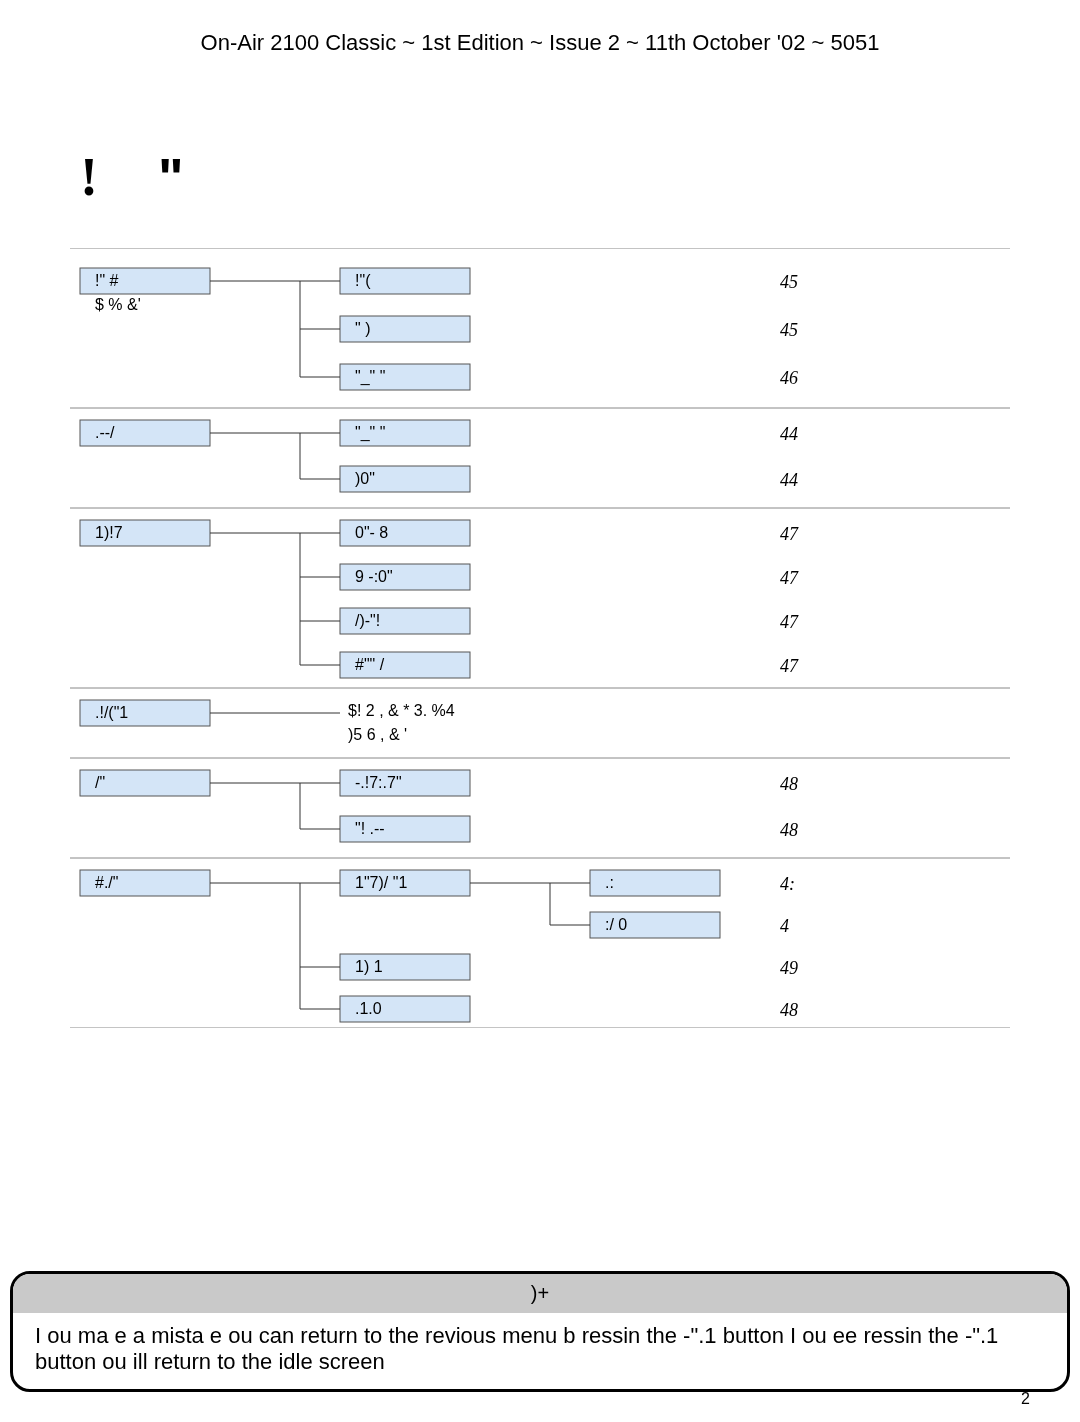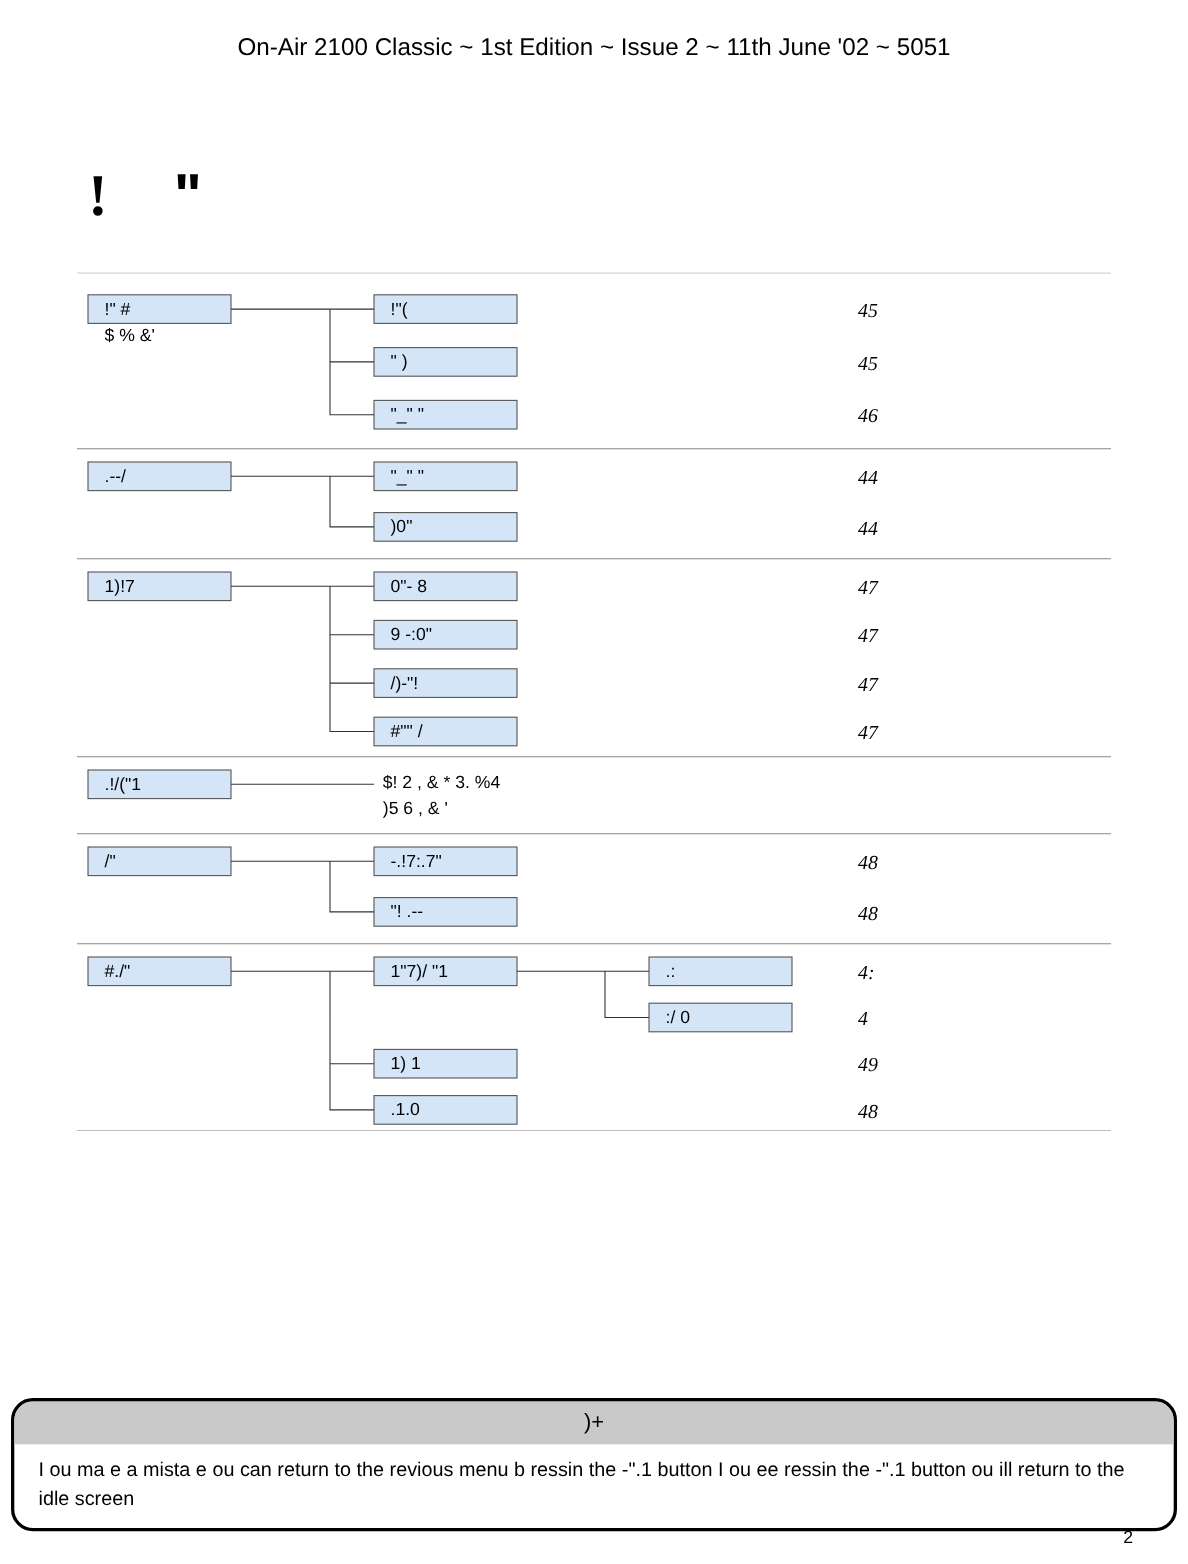--- a/index.html
+++ b/index.html
@@ -10,28 +10,28 @@
   .title-sym span:last-child{font-weight:bold;font-family:Arial}
   .svgwrap{position:relative}
   svg{display:block}
   .box{fill:#d4e5f7;stroke:#555;stroke-width:1}
   .t{font-size:16px;font-family:Arial}
   .ti{font-size:18px;font-style:italic;font-family:"Times New Roman",serif}
   .rule{stroke:#888;stroke-width:1}
   .conn{stroke:#333;stroke-width:1;fill:none}
   .note{position:absolute;left:0;right:0;bottom:30px;margin:0 10px;border:3px solid #000;border-radius:20px;padding:0 0 14px 0;overflow:hidden}
   .note-h{background:#c9c9c9;text-align:center;font-size:20px;padding:8px 0}
-  .note-b{font-size:18px;padding:10px 22px 0 22px;line-height:26px}
+  .note-b{font-size:22px;padding:10px 22px 0 22px;line-height:26px}
   .pgnum{position:absolute;right:50px;bottom:14px;font-size:16px}
 </style>
 </head>
 <body>
 <div class="page">
 
-<div class="hdr">On-Air 2100 Classic ~ 1st Edition ~ Issue 2 ~ 11th June '02 ~ 5051</div>
+<div class="hdr">On-Air 2100 Classic ~ 1st Edition ~ Issue 2 ~ 11th October '02 ~ 5051</div>
 
 <div class="title-sym">
   <span>!</span>
   <span>"</span>
 </div>
 
 <div class="svgwrap">
 <svg width="940" height="780" viewBox="0 0 940 780">
 
   <line class="rule" x1="0" y1="0" x2="940" y2="0"></line>

